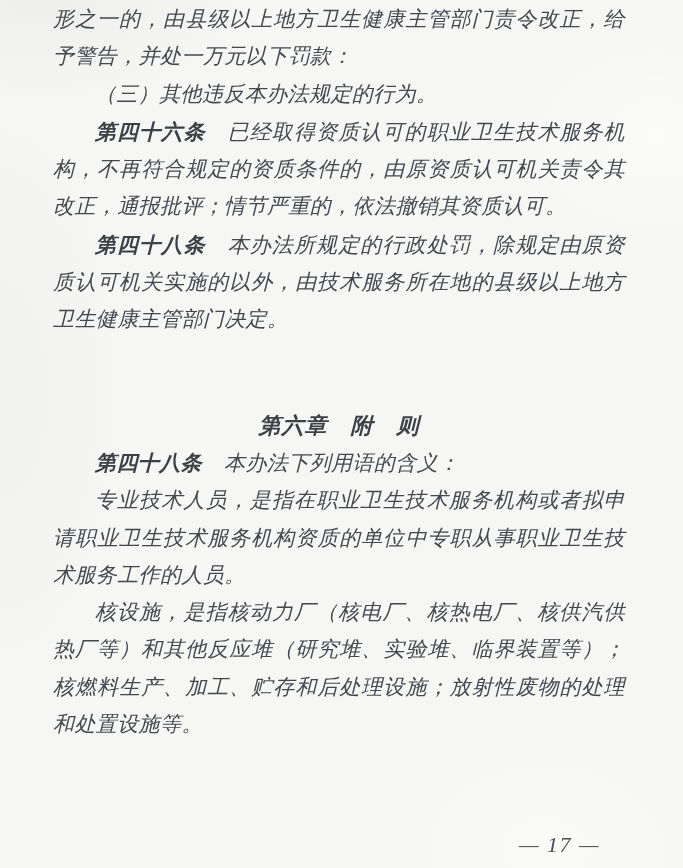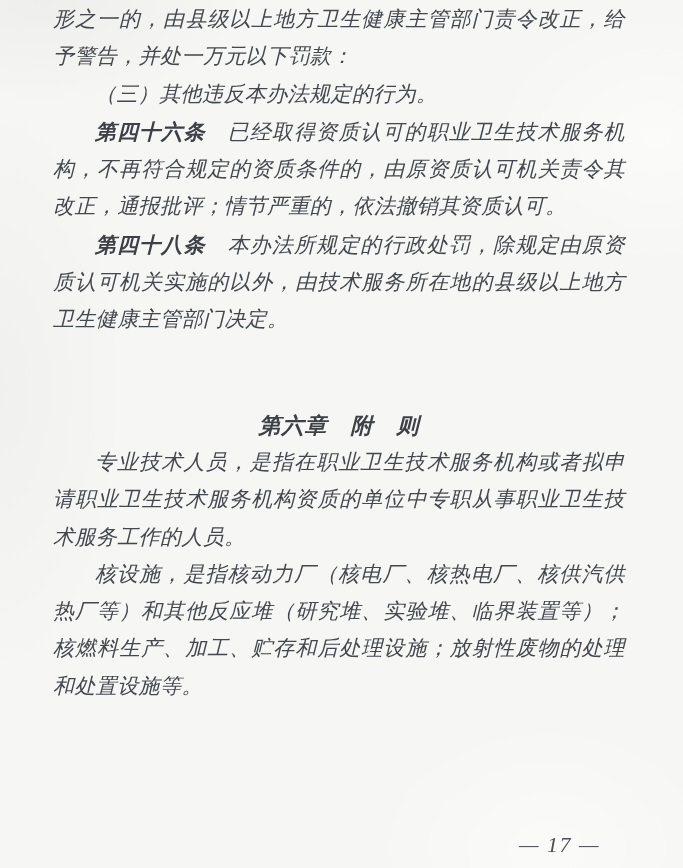--- a/index.html
+++ b/index.html
@@ -59,17 +59,18 @@
 </head>
 <body>
 
 <div class="page">
   <div class="content" id="doc-body">
       <p class="para">形之一的，由县级以上地方卫生健康主管部门责令改正，给予警告，并处一万元以下罚款：</p>
       <p class="para indent">（三）其他违反本办法规定的行为。</p>
       <p class="para indent"><strong class="term">第四十六条</strong><span>已经取得资质认可的职业卫生技术服务机构，不再符合规定的资质条件的，由原资质认可机关责令其改正，通报批评；情节严重的，依法撤销其资质认可。</span></p>
       <p class="para indent"><strong class="term">第四十八条</strong><span>本办法所规定的行政处罚，除规定由原资质认可机关实施的以外，由技术服务所在地的县级以上地方卫生健康主管部门决定。</span></p>
       <h2 class="chapter">第六章　附　则</h2>
+      <p class="para indent"><strong class="term">第四十八条</strong><span>本办法下列用语的含义：</span></p>
       <p class="para indent">专业技术人员，是指在职业卫生技术服务机构或者拟申请职业卫生技术服务机构资质的单位中专职从事职业卫生技术服务工作的人员。</p>
       <p class="para indent">核设施，是指核动力厂（核电厂、核热电厂、核供汽供热厂等）和其他反应堆（研究堆、实验堆、临界装置等）；核燃料生产、加工、贮存和后处理设施；放射性废物的处理和处置设施等。</p>
     </div>
   <div class="page-number">— 17 —</div>
 </div>
 
 </body></html>

